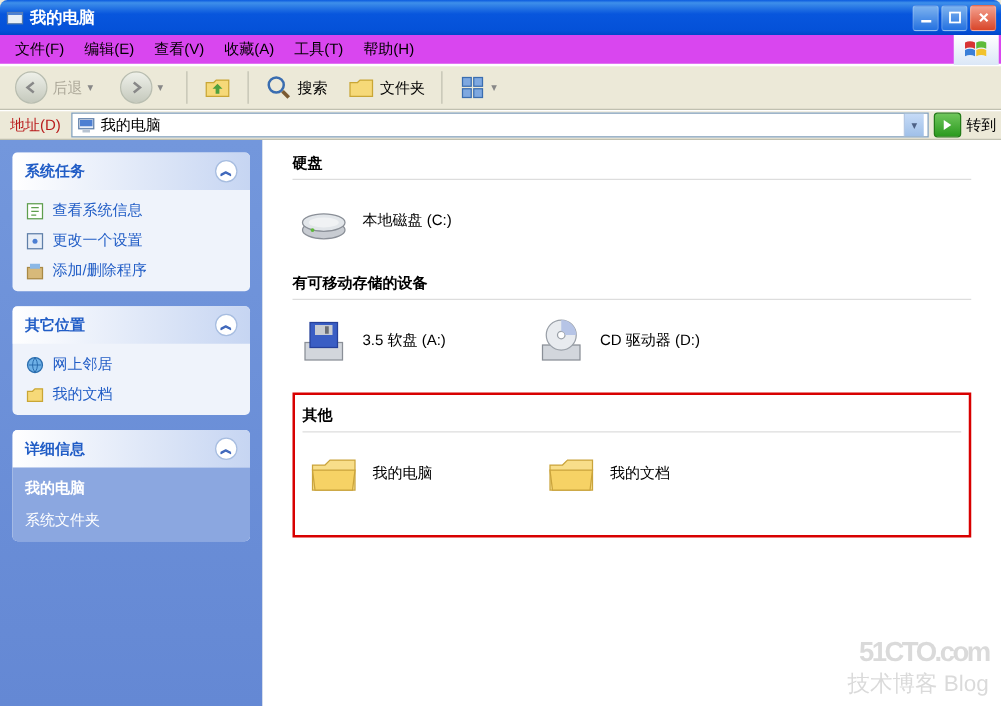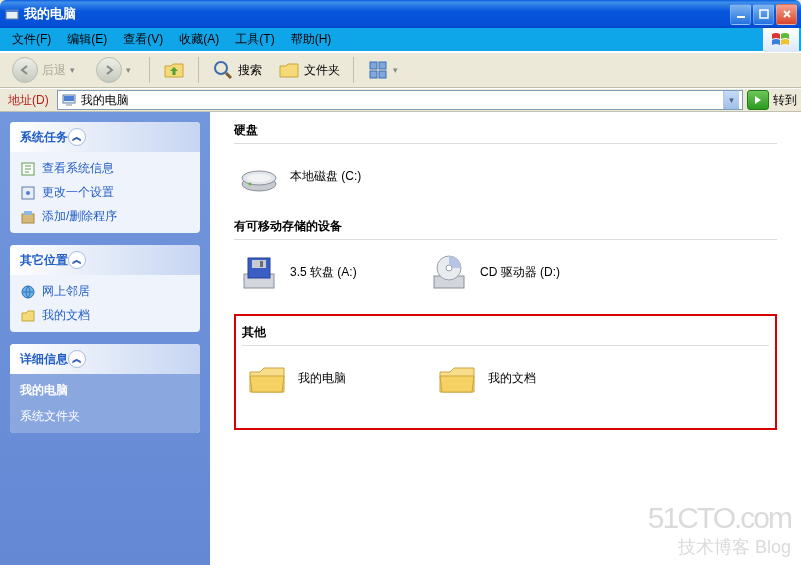--- a/index.html
+++ b/index.html
@@ -6,21 +6,21 @@
 body{background:#ece9d8;width:801px;height:565px;overflow:hidden;position:relative}
 
 .titlebar{height:28px;background:linear-gradient(to bottom,#0a5adf 0%,#3e8fea 8%,#0856dd 40%,#0451d8 88%,#0046c9 100%);display:flex;align-items:center;padding:0 4px;color:#fff;border-radius:6px 6px 0 0}
 .titlebar .ticon{width:16px;height:16px;margin-right:4px}
 .titlebar .ttext{font-weight:bold;font-size:13px;flex:1}
 .winbtns{display:flex;gap:2px}
 .winbtn{width:21px;height:21px;border-radius:3px;border:1px solid #fff3;display:flex;align-items:center;justify-content:center;color:#fff;font-weight:bold}
 .winbtn.min,.winbtn.max{background:linear-gradient(to bottom,#7eb3ef,#2471e0)}
 .winbtn.close{background:linear-gradient(to bottom,#f4a18f,#d9462a)}
 
-.menubar{height:24px;background:#0ea5e9;display:flex;align-items:center;padding:0 4px;border-bottom:1px solid #fff;position:relative}
+.menubar{height:24px;background:#d946ef;display:flex;align-items:center;padding:0 4px;border-bottom:1px solid #fff;position:relative}
 .menubar .mi{padding:2px 8px;cursor:default}
 .flag{position:absolute;right:2px;top:0;width:36px;height:24px;background:linear-gradient(to bottom,#fff,#dbe7f7);display:flex;align-items:center;justify-content:center}
 .flag svg{width:20px;height:16px}
 
 .toolbar{height:36px;background:#ece9d8;border-top:1px solid #fff;border-bottom:1px solid #c0c0b0;display:flex;align-items:center;padding:0 6px;gap:4px}
 .tbtn{display:flex;align-items:center;gap:4px;padding:3px 6px;color:#aca899}
 .tbtn.enabled{color:#000}
 .navcircle{width:26px;height:26px;border-radius:50%;background:linear-gradient(to bottom,#eef0e9,#c5c9bd);display:flex;align-items:center;justify-content:center;border:1px solid #b8bdb0}
 .dd{width:10px;color:#888;font-size:9px}
 .sep{width:1px;height:26px;background:#c0c0b0;margin:0 3px}
@@ -28,39 +28,39 @@
 
 .addrbar{height:24px;background:#ece9d8;border-top:1px solid #fff;border-bottom:1px solid #c0c0b0;display:flex;align-items:center;padding:0 4px;gap:4px}
 .addrbar .lbl{color:#b91c1c;padding:0 4px}
 .addrinput{flex:1;height:20px;border:1px solid #7f9db9;background:#fff;display:flex;align-items:center;padding:0 3px;gap:4px}
 .addrinput .dd2{width:16px;height:18px;background:linear-gradient(to bottom,#c6dbf7,#a0c0e8);border-left:1px solid #b4c8e4;display:flex;align-items:center;justify-content:center;color:#4d6185;font-size:9px}
 .gobtn{width:22px;height:20px;background:linear-gradient(to bottom,#6fc65b,#2b9a1f);border:1px solid #247c19;border-radius:3px;display:flex;align-items:center;justify-content:center;color:#fff}
 
 .main{display:flex;height:calc(565px - 28px - 24px - 36px - 24px)}
 .sidebar{width:210px;background:linear-gradient(to bottom,#7397dc 0%,#6488d4 100%);padding:10px;display:flex;flex-direction:column;gap:12px}
 .panel{background:#eff3fb;border-radius:4px;overflow:hidden}
-.panel .phdr{background:linear-gradient(to right,#fff,#c6d5f2);padding:6px 10px;display:flex;align-items:center;justify-content:flex-start;color:#215dc6;font-weight:bold}
+.panel .phdr{background:linear-gradient(to right,#fff,#c6d5f2);padding:6px 10px;display:flex;align-items:center;justify-content:space-between;color:#215dc6;font-weight:bold}
 .panel .phdr .chev{width:18px;height:18px;border-radius:50%;background:#fff;border:1px solid #a7bde0;display:flex;align-items:center;justify-content:center;color:#3862b9;font-size:10px}
 .panel .pbody{padding:8px 10px;display:flex;flex-direction:column;gap:7px}
 .panel .plink{display:flex;align-items:center;gap:6px;color:#215dc6;cursor:pointer}
 .panel.dark .phdr{color:#215dc6}
 .panel .pbody.dark{background:#8ba7e0;color:#fff}
 .panel .pbody.dark .dt{font-weight:bold;margin-bottom:2px}
 .content{flex:1;background:#fff;padding:6px 24px;overflow:auto}
 .section .shdr{font-weight:bold;padding:4px 0;border-bottom:1px solid #ddd;margin-bottom:6px}
 .section .items{display:flex;flex-wrap:wrap;gap:10px 20px;padding:6px 4px 16px}
 .item{display:flex;align-items:center;gap:10px;width:170px}
 .item .iico{width:42px;height:42px;display:flex;align-items:center;justify-content:center}
 .item .ilbl{line-height:1.3}
 .redbox{border:2px solid #d80000;padding:4px 6px 12px;margin-top:4px}
 
 .picon{width:16px;height:16px;display:inline-flex;align-items:center;justify-content:center}
 
 .wm{position:absolute;right:10px;bottom:6px;color:rgba(150,150,150,.35);font-family:Arial;text-align:right;pointer-events:none}
-.wm .big{font-size:30px;font-weight:normal;letter-spacing:-2px}
+.wm .big{font-size:22px;font-weight:bold;letter-spacing:-2px}
 .wm .small{font-size:18px}
 </style>
 </head>
 <body>
 
 <div class="titlebar">
   <span class="ticon">
     <svg viewBox="0 0 16 16">
         <rect x="2" y="4" width="12" height="9" fill="#e8eef7" stroke="#5e7ea8"></rect>
         <rect x="2" y="4" width="12" height="2" fill="#4d7fd2"></rect>

